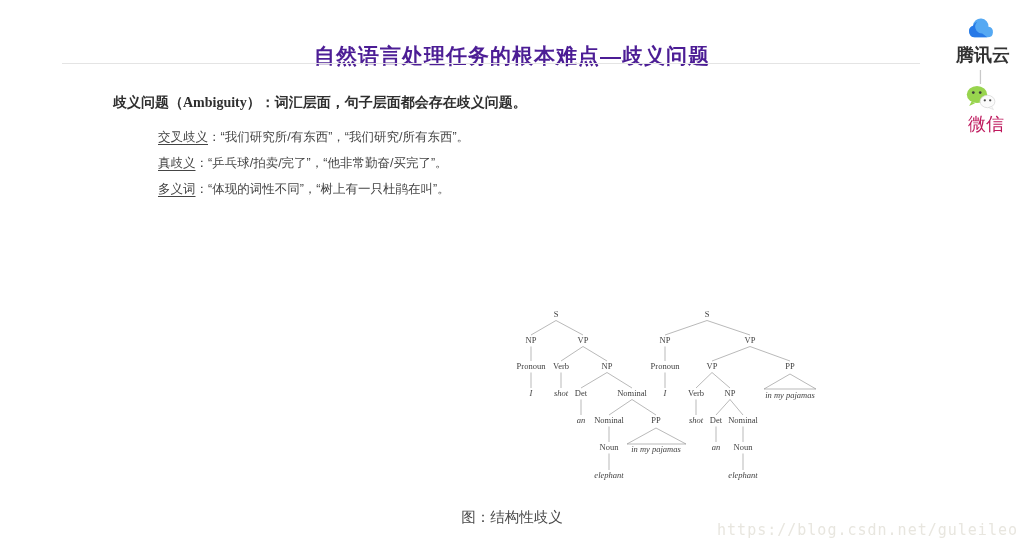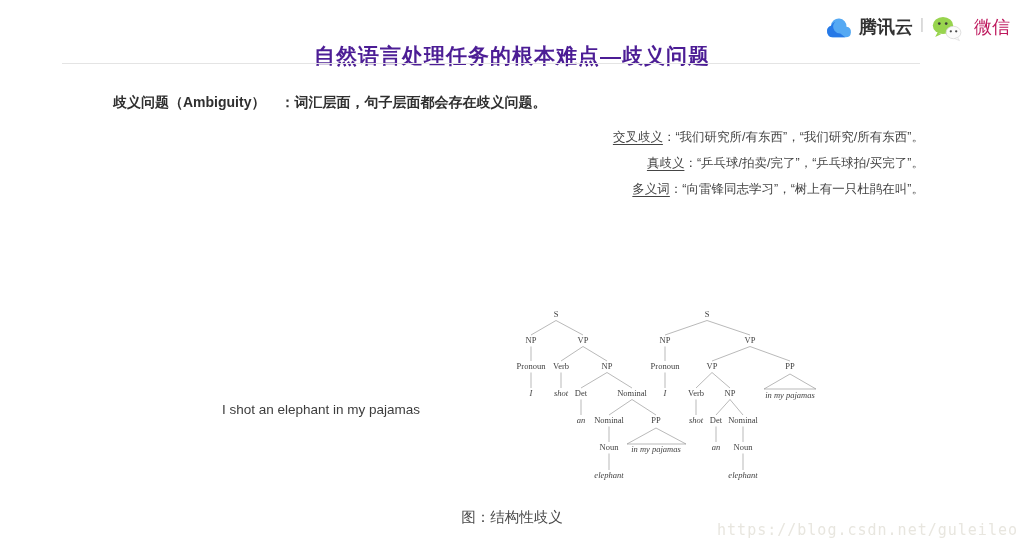--- a/index.html
+++ b/index.html
@@ -2,33 +2,33 @@
 <html><head>
 <meta charset="utf-8">
 <style>
   html,body{margin:0;padding:0;background:#ffffff;}
   .page{position:relative;width:1024px;height:547px;background:#ffffff;overflow:hidden;
         font-family:"Liberation Sans",sans-serif;}
 
   
   .title{margin:16px;padding-top:26px;text-align:center;font-size:21px;font-weight:700;
          color:#4c1d95;letter-spacing:1px;}
-  .brand{position:absolute;top:15px;right:14px;display:flex;height:34px;}
+  .brand{position:absolute;top:15px;right:14px;display:flex;align-items:center;height:34px;flex-direction:column;}
   .brand-tc{font-size:18px;font-weight:700;color:#333;margin-left:5px;}
   .brand-sep{color:#c9c9c9;font-size:15px;margin:0 7px;font-weight:400;}
   .brand-wx{font-size:18px;color:#be185d;margin-left:11px;}
   .rule{position:absolute;left:62px;top:63px;width:858px;height:1px;background:#e4e4e4;}
 
   
   .intro{position:absolute;left:113px;top:80px;font-size:14px;color:#2f2f2f;}
-  .intro-label{font-weight:700;}
-  .intro-text{font-weight:600;margin-left:15px;}
+  .intro-label{font-weight:700;font-family:Liberation Serif, serif;}
+  .intro-text{font-weight:600;}
 
   
-  .bullets{position:absolute;left:158px;top:127px;width:766px;font-size:12.5px;color:#454545;text-align:right;}
+  .bullets{position:absolute;left:158px;top:127px;width:766px;font-size:12.5px;color:#454545;}
   .bullet{margin:0 0 5px 0;line-height:21px;}
   .u{text-decoration:underline;text-underline-offset:3px;}
 
   
   .sentence{position:absolute;left:222px;top:402px;font-size:13.5px;color:#3d3d3d;}
   .trees{position:absolute;left:470px;top:300px;width:380px;height:190px;}
   .trees text{font-family:"Liberation Serif",serif;font-size:8.5px;fill:#3f3f3f;text-anchor:middle;}
   .trees text.it{font-style:italic;}
   .trees line{stroke:#8a8a8a;stroke-width:0.6;}
   .trees polygon{fill:none;stroke:#8a8a8a;stroke-width:0.6;}
@@ -70,25 +70,24 @@
   </div>
 
   <div class="rule"></div>
 
   <p class="intro">
     <span class="intro-label">歧义问题（Ambiguity）</span><span class="intro-text">：词汇层面，句子层面都会存在歧义问题。</span>
   </p>
 
   <div class="bullets">
     <p class="bullet"><span class="u">交叉歧义</span><span>：“我们研究所/有东西”，“我们研究/所有东西”。</span></p>
-    <p class="bullet"><span class="u">真歧义</span><span>：“乒乓球/拍卖/完了”，“乒乓球拍/买完了”。</span></p>
-    <p class="bullet"><span class="u">多义词</span><span>：“向雷锋同志学习”，“树上有一只杜鹃在叫”。</span></p>
+    <p class="bullet"><span class="u">真歧义</span><span>：“乒乓球/拍卖/完了”，“他非常勤奋/买完了”。</span></p>
+    <p class="bullet"><span class="u">多义词</span><span>：“体现的词性不同”，“树上有一只杜鹃在叫”。</span></p>
   </div>
 
-  <span class="sentence">I shot an elephant in my pajamas</span>
 
   <svg id="trees" class="trees" viewBox="0 0 380 190">
       <line x1="86" y1="20.5" x2="61" y2="35"></line>
       <line x1="86" y1="20.5" x2="113" y2="35"></line>
       <line x1="61" y1="46.5" x2="61" y2="61"></line>
       <line x1="113" y1="46.5" x2="91" y2="61"></line>
       <line x1="113" y1="46.5" x2="137" y2="61"></line>
       <line x1="61" y1="72.5" x2="61" y2="88"></line>
       <line x1="91" y1="72.5" x2="91" y2="88"></line>
       <line x1="137" y1="72.5" x2="111" y2="88"></line>

